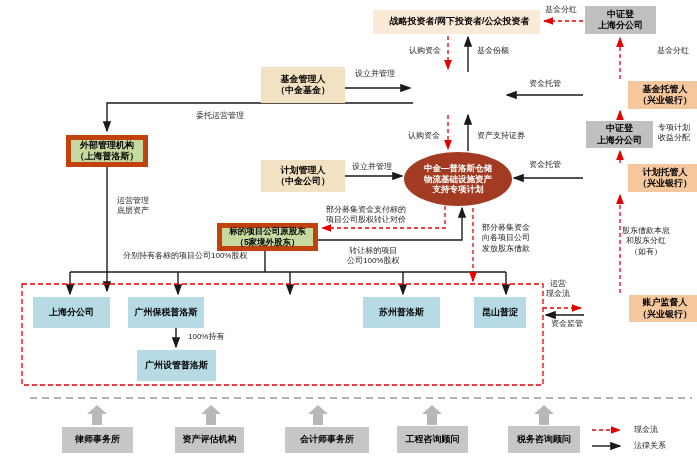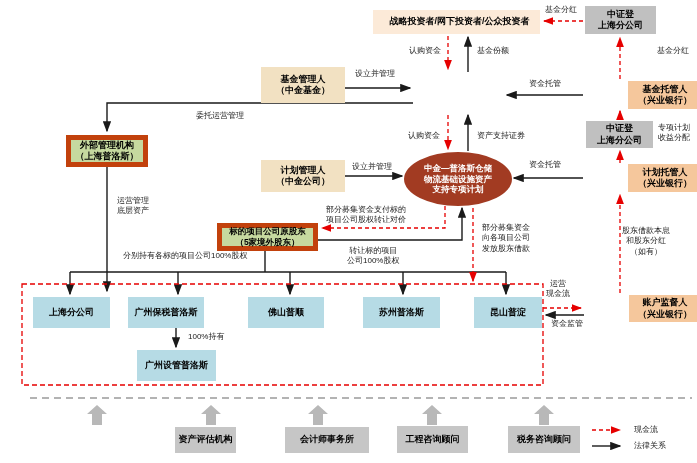--- a/index.html
+++ b/index.html
@@ -120,26 +120,26 @@
 （兴业银行）</div>
 
   <div class="node green" style="left:217px;top:223px;width:101px;height:28px;font-size:8.5px">标的项目公司原股东
 （5家境外股东）</div>
 
   <div class="node peach" style="left:585px;top:295px;width:72px;height:27px">账户监督人
 （兴业银行）</div>
 
   <div class="node blue" style="left:33px;top:297px;width:77px;height:31px">上海分公司</div>
   <div class="node blue" style="left:128px;top:297px;width:76px;height:31px">广州保税普洛斯</div>
-  <div class="node blue" style="left:248px;top:297px;width:76px;height:31px">佛山普顺</div>
   <div class="node blue" style="left:363px;top:297px;width:77px;height:31px">苏州普洛斯</div>
-  <div class="node blue" style="left:474px;top:297px;width:68px;height:31px">昆山普淀</div>
+  <div class="node blue" style="left:474px;top:297px;width:52px;height:31px">昆山普淀</div>
   <div class="node blue" style="left:137px;top:350px;width:79px;height:31px">广州设管普洛斯</div>
 
-  <div class="node bgray" style="left:175px;top:427px;width:61px;height:26px">资产评估机构</div>
+  <div class="node bgray" style="left:62px;top:427px;width:71px;height:26px">律师事务所</div>
+  <div class="node bgray" style="left:175px;top:427px;width:69px;height:26px">资产评估机构</div>
   <div class="node bgray" style="left:285px;top:427px;width:84px;height:26px">会计师事务所</div>
   <div class="node bgray" style="left:397px;top:426px;width:71px;height:27px">工程咨询顾问</div>
   <div class="node bgray" style="left:508px;top:426px;width:72px;height:27px">税务咨询顾问</div>
 
   <div class="lbl" style="left:545px;top:5px">基金分红</div>
   <div class="lbl" style="left:657px;top:46px">基金分红</div>
   <div class="lbl" style="left:409px;top:46px">认购资金</div>
   <div class="lbl" style="left:477px;top:46px">基金份额</div>
   <div class="lbl" style="left:355px;top:69px">设立并管理</div>
   <div class="lbl" style="left:529px;top:79px">资金托管</div>

